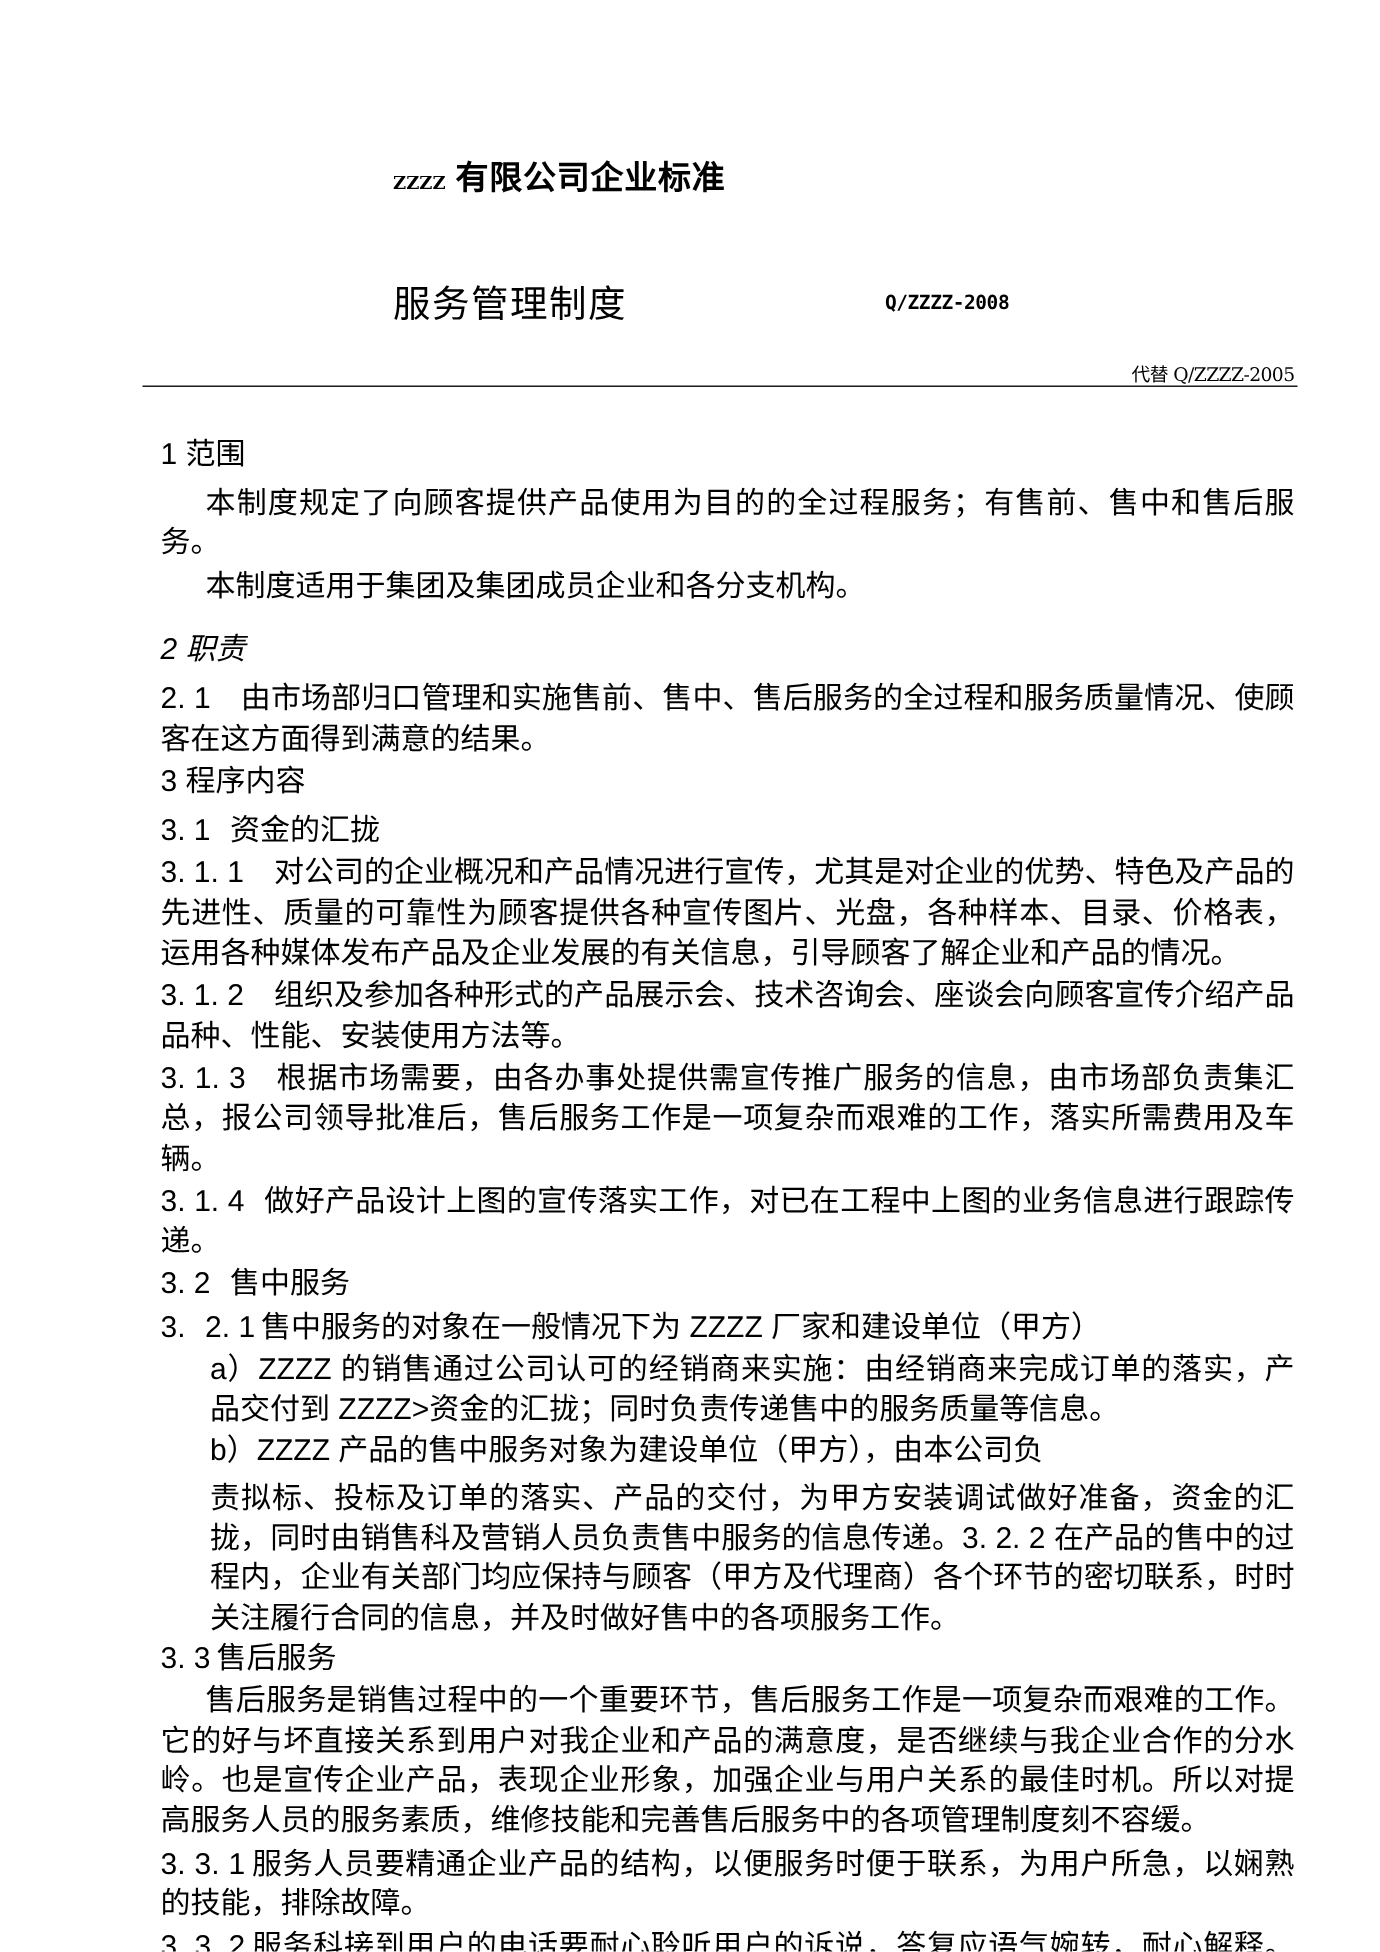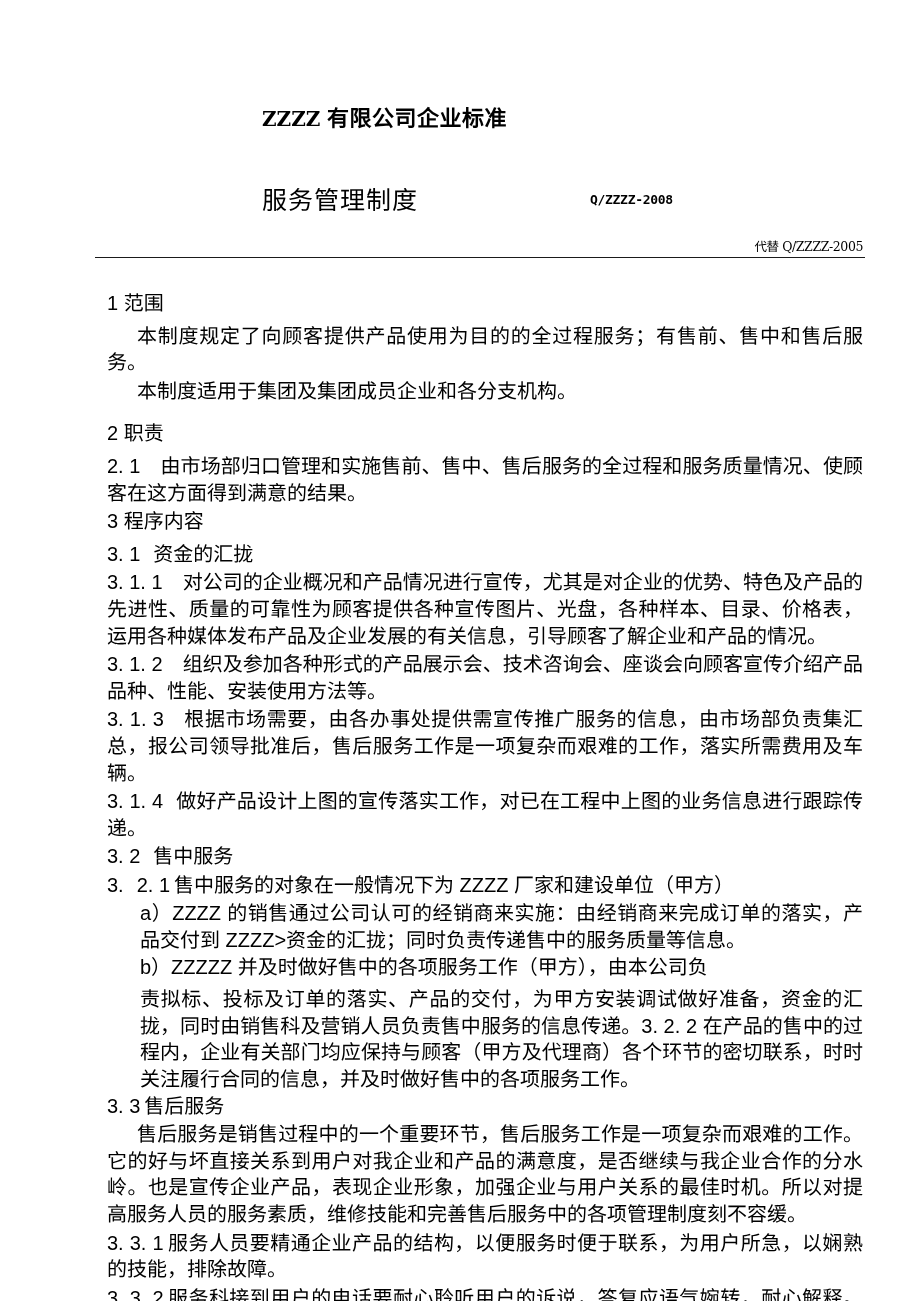--- a/index.html
+++ b/index.html
@@ -38,21 +38,21 @@
     font-size: 22px;
     font-weight: 700;
     line-height: 30px;
     letter-spacing: 0.5px;
     padding-left: 167px;
     white-space: nowrap;
   }
   .std-title .latin {
     font-family: "DejaVu Serif", "Liberation Serif", serif;
     font-weight: 700;
-    font-size: 20px;
+    font-size: 12px;
     letter-spacing: 0px;
   }
 
   .title-row {
     position: relative;
     margin-top: 50px;
     height: 34px;
   }
   .doc-title {
     position: absolute;
@@ -111,20 +111,21 @@
     margin: 0;
   }
 
   
   .heading {
     margin-top: 0;
     margin-bottom: 6px;
   }
   .heading.gap {
     margin-top: 16px;
+    font-style: italic;
   }
 
   
   .para {
     margin-bottom: 2px;
   }
 
   
   .indent2 {
     text-indent: 30px;
@@ -188,21 +189,21 @@
     <p class="blk para"><span class="num">3. 1. 3</span><span class="sp-lg"></span><span>根据市场需要，由各办事处提供需宣传推广服务的信息，由市场部负责集汇总，报公司领导批准后，售后服务工作是一项复杂而艰难的工作，落实所需费用及车辆。</span></p>
 
     <p class="blk para"><span class="num">3. 1. 4</span><span class="sp-md"></span><span>做好产品设计上图的宣传落实工作，对已在工程中上图的业务信息进行跟踪传递。</span></p>
 
     <p class="blk para"><span class="num">3. 2</span><span class="sp-md"></span><span>售中服务</span></p>
 
     <p class="blk para"><span class="num">3.</span><span class="sp-md"></span><span class="num">2. 1</span><span class="sp-sm"></span><span>售中服务的对象在一般情况下为 ZZZZ 厂家和建设单位（甲方）</span></p>
 
     <p class="blk shift">a）ZZZZ 的销售通过公司认可的经销商来实施：由经销商来完成订单的落实，产品交付到 ZZZZ&gt;资金的汇拢；同时负责传递售中的服务质量等信息。</p>
 
-    <p class="blk shift">b）ZZZZZ 并及时做好售中的各项服务工作（甲方），由本公司负</p>
+    <p class="blk shift">b）ZZZZ 产品的售中服务对象为建设单位（甲方），由本公司负</p>
 
     <div class="v-gap-6"></div>
 
     <p class="blk shift">责拟标、投标及订单的落实、产品的交付，为甲方安装调试做好准备，资金的汇拢，同时由销售科及营销人员负责售中服务的信息传递。3. 2. 2 在产品的售中的过程内，企业有关部门均应保持与顾客（甲方及代理商）各个环节的密切联系，时时关注履行合同的信息，并及时做好售中的各项服务工作。</p>
 
     <p class="blk para"><span class="num">3. 3</span><span class="sp-sm"></span><span>售后服务</span></p>
 
     <p class="blk indent2">售后服务是销售过程中的一个重要环节，售后服务工作是一项复杂而艰难的工作。它的好与坏直接关系到用户对我企业和产品的满意度，是否继续与我企业合作的分水岭。也是宣传企业产品，表现企业形象，加强企业与用户关系的最佳时机。所以对提高服务人员的服务素质，维修技能和完善售后服务中的各项管理制度刻不容缓。</p>
 
     <p class="blk para"><span class="num">3. 3. 1</span><span class="sp-sm"></span><span>服务人员要精通企业产品的结构，以便服务时便于联系，为用户所急，以娴熟的技能，排除故障。</span></p>

